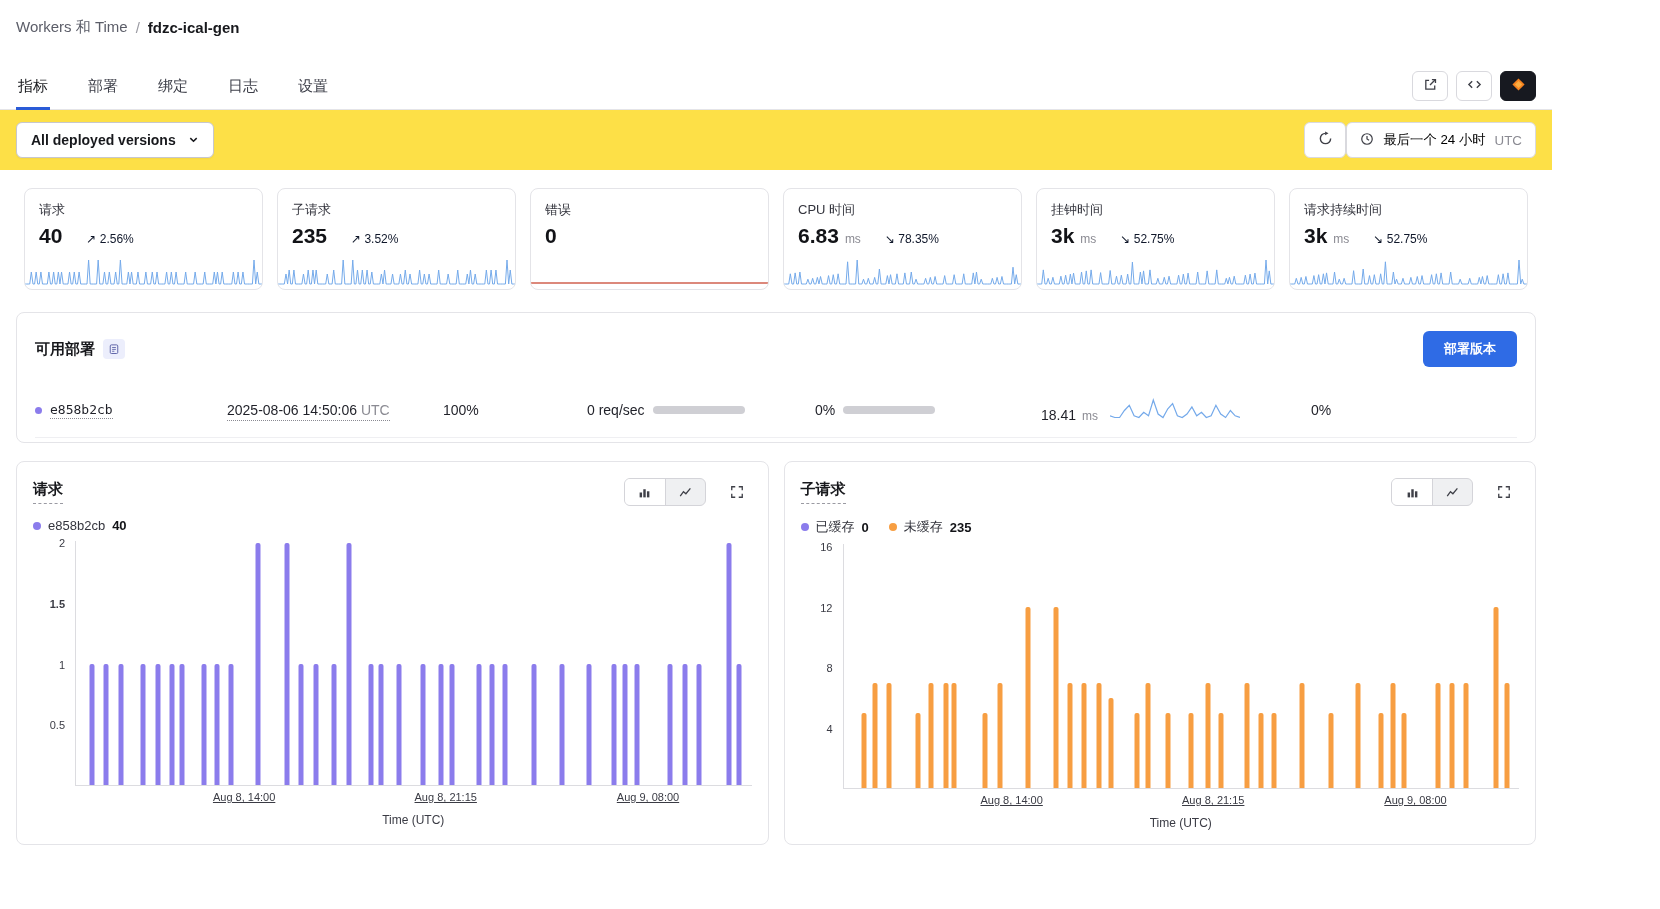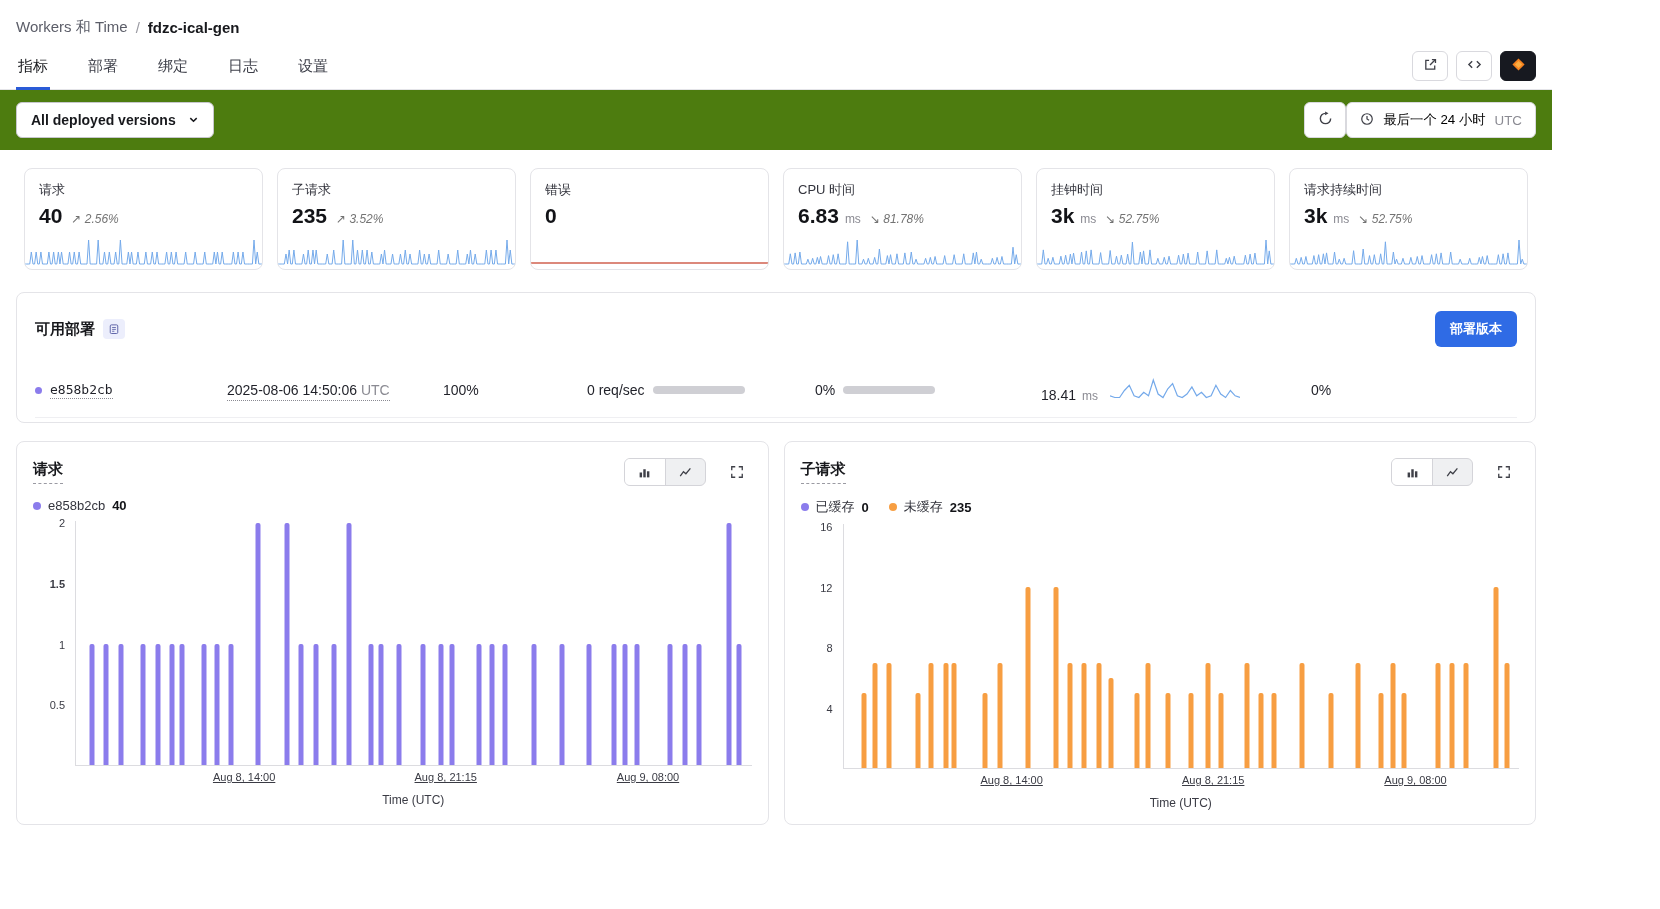--- a/index.html
+++ b/index.html
@@ -7,52 +7,52 @@
   body { font-family:"Liberation Sans","DejaVu Sans",sans-serif; color:#1f2028; font-size:14px; }
   .shell { width:1552px; }
 
   
   .breadcrumb { padding:18px 16px 0; font-size:15px; display:flex; gap:8px; align-items:center; }
   .crumb-root { color:#5b5d68; cursor:pointer; }
   .crumb-sep { color:#9a9aa2; }
   .crumb-current { font-weight:700; color:#17181c; }
 
   .tabs-row { display:flex; justify-content:space-between; align-items:flex-end; margin-top:12px; border-bottom:1px solid #e4e4e8; padding:0 16px; }
-  .tabs { display:flex; gap:36px; }
+  .tabs { display:flex; gap:36px;margin-top:20px; }
   .tab { background:none; border:none; font-size:15px; color:#3c3e48; padding:8px 2px 13px; cursor:pointer; position:relative; font-family:inherit; }
   .tab.active { color:#17181c; }
   .tab.active::after { content:""; position:absolute; left:0; right:0; bottom:-1px; height:3px; background:#2a5bd7; }
   .tab-actions { display:flex; gap:8px; padding-bottom:8px; }
   .icon-btn { width:36px; height:30px; border:1px solid #d9d9de; border-radius:6px; background:#fff; display:flex; align-items:center; justify-content:center; cursor:pointer; }
   .icon-btn.dark { background:#171920; border-color:#171920; }
 
   
-  .toolbar { display:flex; justify-content:space-between; align-items:center; background:#4d7c0f; padding:12px 16px; }
+  .toolbar { display:flex; justify-content:space-between; align-items:center; background:#fde047; padding:12px 16px; }
   .dd-btn { display:flex; align-items:center; gap:12px; background:#fff; border:1px solid #c7c7cd; border-radius:6px; padding:9px 14px; font-size:14px; font-weight:700; color:#17181c; cursor:pointer; box-shadow:0 1px 2px rgba(0,0,0,.04); font-family:inherit; }
   .toolbar-right { display:flex; align-items:flex-end; }
   .refresh-btn { width:42px; height:36px; border:1px solid #d9d9de; border-radius:6px; background:#fff; display:flex; align-items:center; justify-content:center; cursor:pointer; }
   .time-ctl { height:36px; border:1px solid #d9d9de; border-radius:6px; background:#fff; display:flex; align-items:center; gap:9px; padding:0 13px; cursor:pointer; }
   .time-ctl .tz { color:#8a8a92; }
 
   
   .metric-cards { display:flex; gap:14px; margin:18px 24px 0; }
   .mcard { flex:1; position:relative; height:102px; border:1px solid #e4e4e8; border-radius:8px; background:#fff; padding:12px 14px; overflow:hidden; }
   .mcard .t { font-size:13px; color:#33343d; }
   .mcard .vrow { display:flex; align-items:baseline; gap:6px; margin-top:5px; }
   .mcard .v { font-size:21px; font-weight:700; color:#121317; }
   .mcard .u { font-size:12px; color:#8a8a92; }
-  .mcard .trend { font-size:12px; color:#737373; margin-left:3px;font-style:italic; }
+  .mcard .trend { font-size:12px; color:#0f172a; margin-left:18px; }
   .mcard .spark { position:absolute; left:0; right:0; bottom:3px; width:100%; height:30px; display:block; }
 
   
   .deploy-card { margin:22px 16px 0; border:1px solid #e4e4e8; border-radius:8px; background:#fff; padding:18px 18px 4px; }
   .dhead { display:flex; justify-content:space-between; align-items:center; margin-bottom:16px; }
   .dtitle { display:flex; align-items:center; gap:8px; font-size:15px; font-weight:700; color:#17181c; }
   .badge-ic { width:22px; height:20px; border-radius:4px; background:#eceefc; display:flex; align-items:center; justify-content:center; }
-  .deploy-btn { background:#2f6be5; color:#fff; border:none; border-radius:6px; padding:9px 15px; font-size:13px; font-weight:700; cursor:pointer; font-family:inherit; }
+  .deploy-btn { background:#2f6be5; color:#fff; border:none; border-radius:6px; padding:9px 21px; font-size:13px; font-weight:700; cursor:pointer; font-family:inherit; }
   .dgrid { display:grid; grid-template-columns:192px 216px 144px 228px 226px 270px 1fr; align-items:center; }
   .dcols { padding:9px 0 10px; border-bottom:1px solid #e7e7ea; font-size:13px; font-weight:700; color:#1f2028; }
   .drow { padding:14px 0; border-bottom:1px solid #efeff2; font-size:14px; }
   .vcell { display:flex; align-items:center; gap:8px; }
   .vdot { width:7px; height:7px; border-radius:50%; background:#8b7cec; flex:none; }
   .vid { font-family:"DejaVu Sans Mono","Liberation Mono",monospace; font-size:13px; border-bottom:1px dotted #8a8a92; padding-bottom:1px; }
   .dateu { border-bottom:1px dotted #8a8a92; padding-bottom:2px; }
   .dateu .tz { color:#8a8a92; }
   .barcell { display:flex; align-items:center; gap:8px; }
   .track { width:92px; height:8px; border-radius:4px; background:#cfcfd4; overflow:hidden; }
@@ -190,21 +190,21 @@
         </div>
         <svg class="spark" viewBox="0 0 240 30" preserveAspectRatio="none">
           <path d="M0,27L240,27" fill="none" stroke="#d0614f" stroke-width="1.4"></path>
         </svg>
       </div>
       <div class="mcard">
         <div class="t">CPU 时间</div>
         <div class="vrow">
           <span class="v">6.83</span>
           <span class="u">ms</span>
-          <span class="trend">↘ 81.78%</span>
+          <span class="trend">↘ 78.35%</span>
         </div>
         <svg class="spark" viewBox="0 0 240 30" preserveAspectRatio="none">
           <path d="M0.0,28.0L1.6,28.0L3.2,28.0L4.8,28.0L6.4,17.8L8.1,28.0L9.7,28.0L11.3,16.9L12.9,28.0L14.5,28.0L16.1,16.0L17.7,28.0L19.3,28.0L20.9,28.0L22.6,28.0L24.2,23.2L25.8,28.0L27.4,28.0L29.0,22.3L30.6,28.0L32.2,28.0L33.8,21.4L35.4,28.0L37.0,20.5L38.7,28.0L40.3,28.0L41.9,28.0L43.5,28.0L45.1,19.6L46.7,28.0L48.3,28.0L49.9,18.7L51.5,28.0L53.2,28.0L54.8,17.8L56.4,28.0L58.0,28.0L59.6,28.0L61.2,28.0L62.8,28.0L64.4,5.8L66.0,28.0L67.7,28.0L69.3,28.0L70.9,28.0L72.5,28.0L74.1,4.0L75.7,28.0L77.3,28.0L78.9,28.0L80.5,23.2L82.1,28.0L83.8,28.0L85.4,22.3L87.0,28.0L88.6,28.0L90.2,28.0L91.8,21.4L93.4,28.0L95.0,28.0L96.6,13.0L98.3,28.0L99.9,28.0L101.5,28.0L103.1,28.0L104.7,19.6L106.3,28.0L107.9,18.7L109.5,28.0L111.1,28.0L112.8,28.0L114.4,17.8L116.0,28.0L117.6,28.0L119.2,28.0L120.8,28.0L122.4,16.9L124.0,28.0L125.6,28.0L127.2,28.0L128.9,16.0L130.5,28.0L132.1,28.0L133.7,23.2L135.3,28.0L136.9,28.0L138.5,28.0L140.1,28.0L141.7,28.0L143.4,22.3L145.0,28.0L146.6,28.0L148.2,21.4L149.8,28.0L151.4,28.0L153.0,20.5L154.6,28.0L156.2,28.0L157.9,28.0L159.5,28.0L161.1,28.0L162.7,19.6L164.3,28.0L165.9,28.0L167.5,28.0L169.1,28.0L170.7,28.0L172.3,18.7L174.0,28.0L175.6,28.0L177.2,28.0L178.8,28.0L180.4,28.0L182.0,17.8L183.6,28.0L185.2,28.0L186.8,28.0L188.5,28.0L190.1,28.0L191.7,16.9L193.3,28.0L194.9,16.0L196.5,28.0L198.1,28.0L199.7,23.2L201.3,28.0L203.0,28.0L204.6,28.0L206.2,28.0L207.8,28.0L209.4,28.0L211.0,22.3L212.6,28.0L214.2,28.0L215.8,21.4L217.4,28.0L219.1,28.0L220.7,20.5L222.3,28.0L223.9,28.0L225.5,28.0L227.1,28.0L228.7,28.0L230.3,28.0L231.9,11.2L233.6,28.0L235.2,18.7L236.8,28.0L238.4,28.0L240.0,28.0" fill="none" stroke="#74a9ea" stroke-width="1"></path>
         </svg>
       </div>
       <div class="mcard">
         <div class="t">挂钟时间</div>
         <div class="vrow">
           <span class="v">3k</span>
           <span class="u">ms</span>

